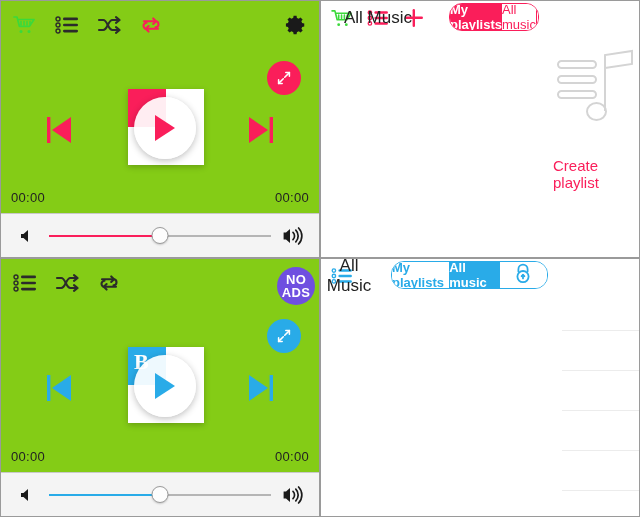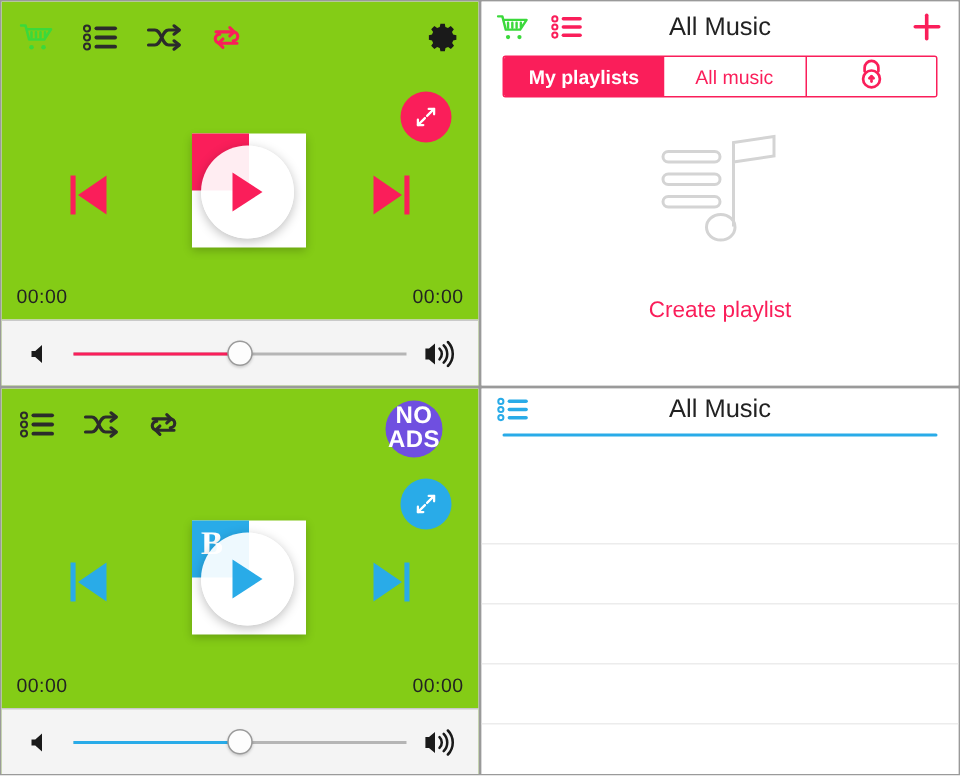--- a/index.html
+++ b/index.html
@@ -29,23 +29,23 @@
     display:flex;align-items:center;gap:0;padding:0 12px;
   }
   .tb-icon{width:42px;height:28px;display:flex;align-items:center;justify-content:flex-start;cursor:pointer;}
   .tb-spacer{flex:1 1 auto;}
 
   .expand-btn{
     position:absolute;right:18px;top:60px;width:34px;height:34px;border-radius:50%;
     display:flex;align-items:center;justify-content:center;cursor:pointer;
   }
   .noads{
-    position:absolute;right:24px;top:8px;width:38px;height:38px;border-radius:50%;
+    position:absolute;right:4px;top:8px;width:38px;height:38px;border-radius:50%;
     background:#6f4fe0;color:#fff;display:flex;flex-direction:column;align-items:center;
-    justify-content:center;line-height:1.0;font-weight:bold;font-size:16px;letter-spacing:.3px;
+    justify-content:center;line-height:1.0;font-weight:bold;font-size:13px;letter-spacing:.3px;
     cursor:pointer;
   }
   .noads span{display:block;}
 
   .transport{
     position:absolute;left:0;right:0;top:96px;height:70px;
     display:flex;align-items:center;justify-content:space-between;padding:0 44px;
   }
   .skip{cursor:pointer;}
 
@@ -84,29 +84,29 @@
   .slider{position:relative;flex:1 1 auto;height:22px;display:flex;align-items:center;cursor:pointer;}
   .track{position:absolute;left:0;right:0;height:2px;background:#b5b5b5;}
   .track-fill{position:absolute;left:0;height:2px;}
   .knob{
     position:absolute;width:17px;height:17px;border-radius:50%;
     background:#fdfdfd;border:1px solid #9a9a9a;transform:translateX(-50%);
     box-shadow:0 1px 2px rgba(0,0,0,.18);
   }
 
   
-  .listpanel{position:absolute;inset:0;background:#fff;display:flex;flex-direction:column;}
+  .listpanel{position:absolute;inset:0;background:#fff;display:flex;}
   .lp-head{position:relative;height:34px;display:flex;align-items:center;padding:0 10px;}
   .lp-title{
     position:absolute;left:0;right:0;text-align:center;font-size:17px;color:#222;
     pointer-events:none;
   }
   .lp-plus{margin-left:auto;cursor:pointer;font-size:0;}
   .seg{
-    margin:2px 14px 0 14px;height:28px;display:flex;border-radius:2px;overflow:hidden;
+    margin:2px 14px 0 14px;height:28px;display:flex;border-radius:13px;overflow:hidden;
   }
   .seg-item{
     flex:0 0 auto;display:flex;align-items:center;justify-content:center;
     font-size:13px;cursor:pointer;background:#fff;
   }
   .seg-item.w1{flex:0 0 37%;}
   .seg-item.w2{flex:0 0 33%;}
   .seg-item.w3{flex:1 1 auto;}
 
   .empty{

